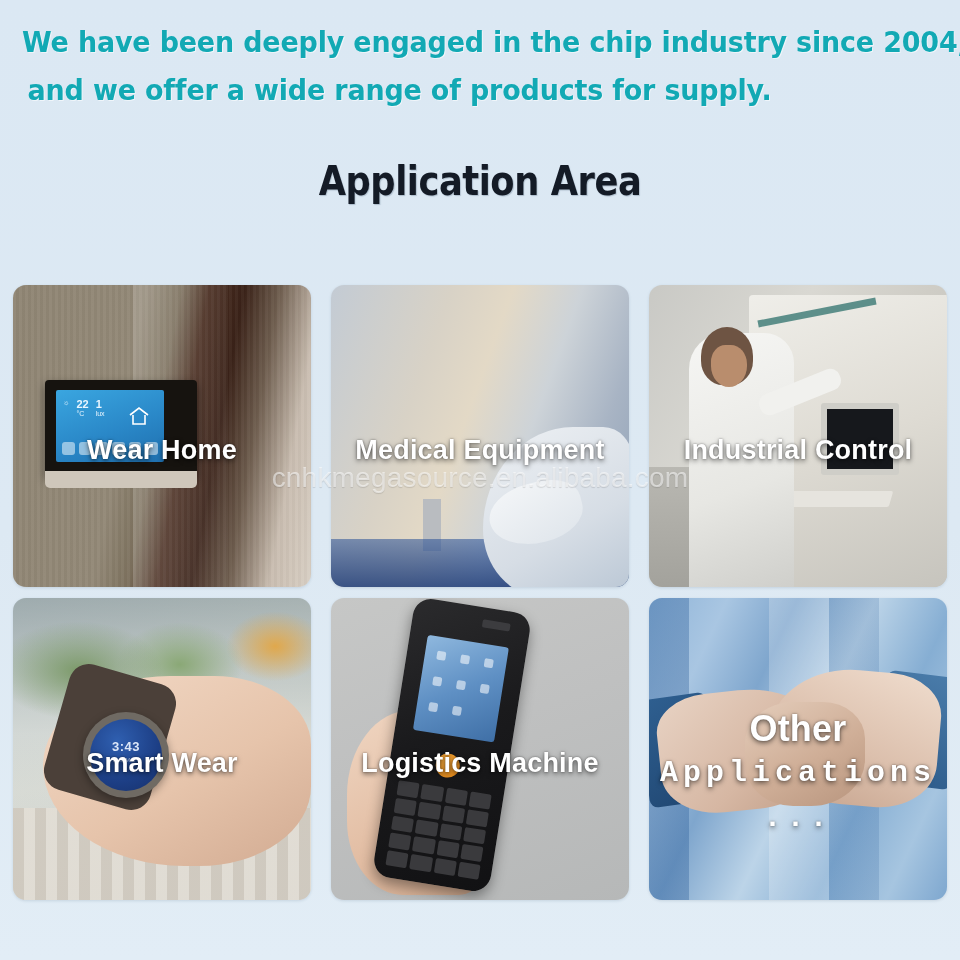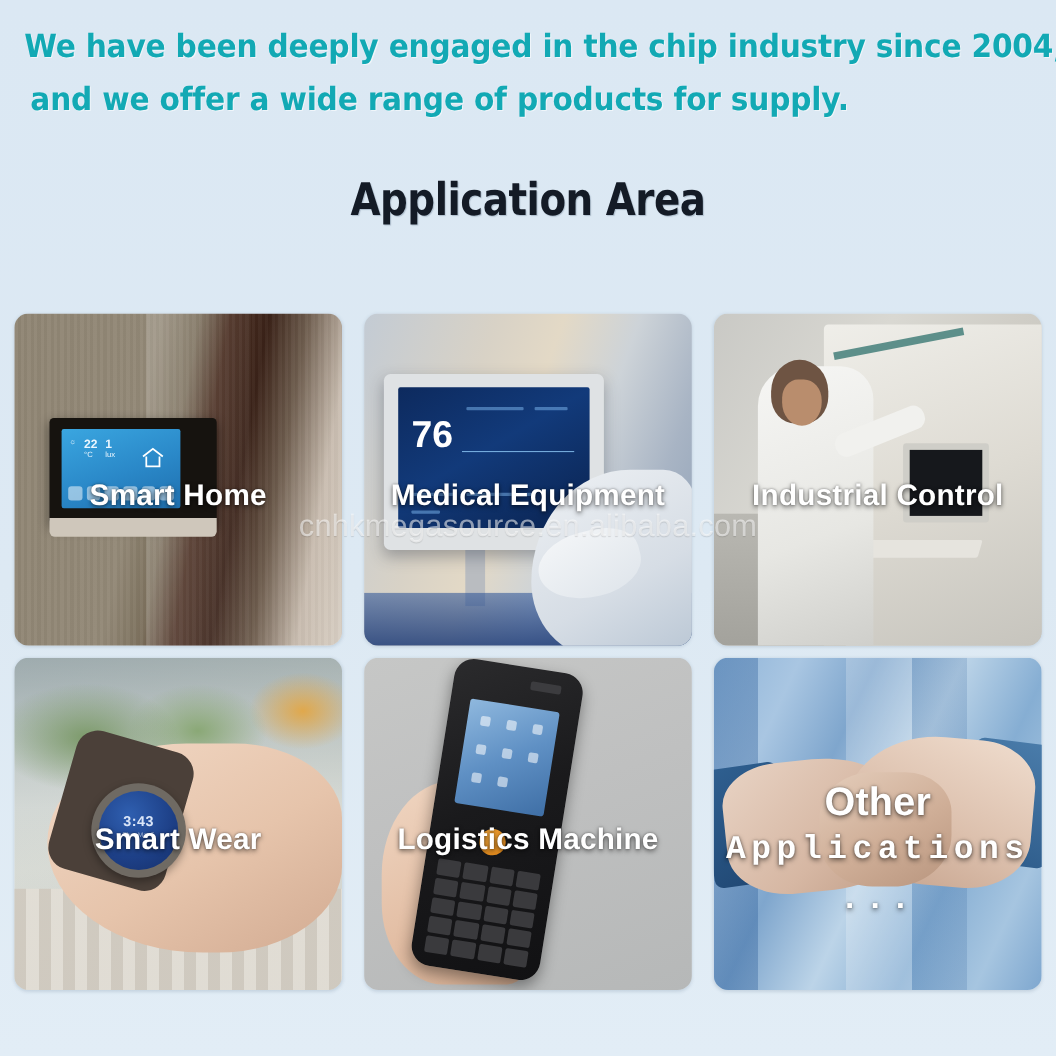--- a/index.html
+++ b/index.html
@@ -231,37 +231,26 @@
               <span></span>
               <span></span>
               <span></span>
               <span></span>
               <span></span>
             </div>
           </div>
         </div>
         <div class="home-panel-base"></div>
       </div>
-      <div class="card-label row1">Smart Home</div>
+      <div class="card-label row1">Wear Home</div>
     </div>
 
     <div class="card">
       <div class="card-art art-med">
         <div class="med-stand"></div>
-        <div class="med-monitor">
-          <div class="med-screen">
-            <div class="med-num">76</div>
-            <div class="med-wave"></div>
-            <div class="med-bar" style="left:62px; top:18px; width:52px;"></div>
-            <div class="med-bar" style="left:124px; top:18px; width:30px;"></div>
-            <div class="med-bar" style="left:12px; top:96px; width:40px;"></div>
-            <div class="med-bar" style="left:62px; top:96px; width:60px;"></div>
-            <div class="med-bar" style="left:12px; top:112px; width:26px;"></div>
-          </div>
-        </div>
         <div class="med-blue"></div>
         <div class="med-gown"></div>
         <div class="med-glove"></div>
       </div>
       <div class="card-label row1">Medical Equipment</div>
     </div>
 
     <div class="card">
       <div class="card-art art-ind">
         <div class="ind-floor"></div>

